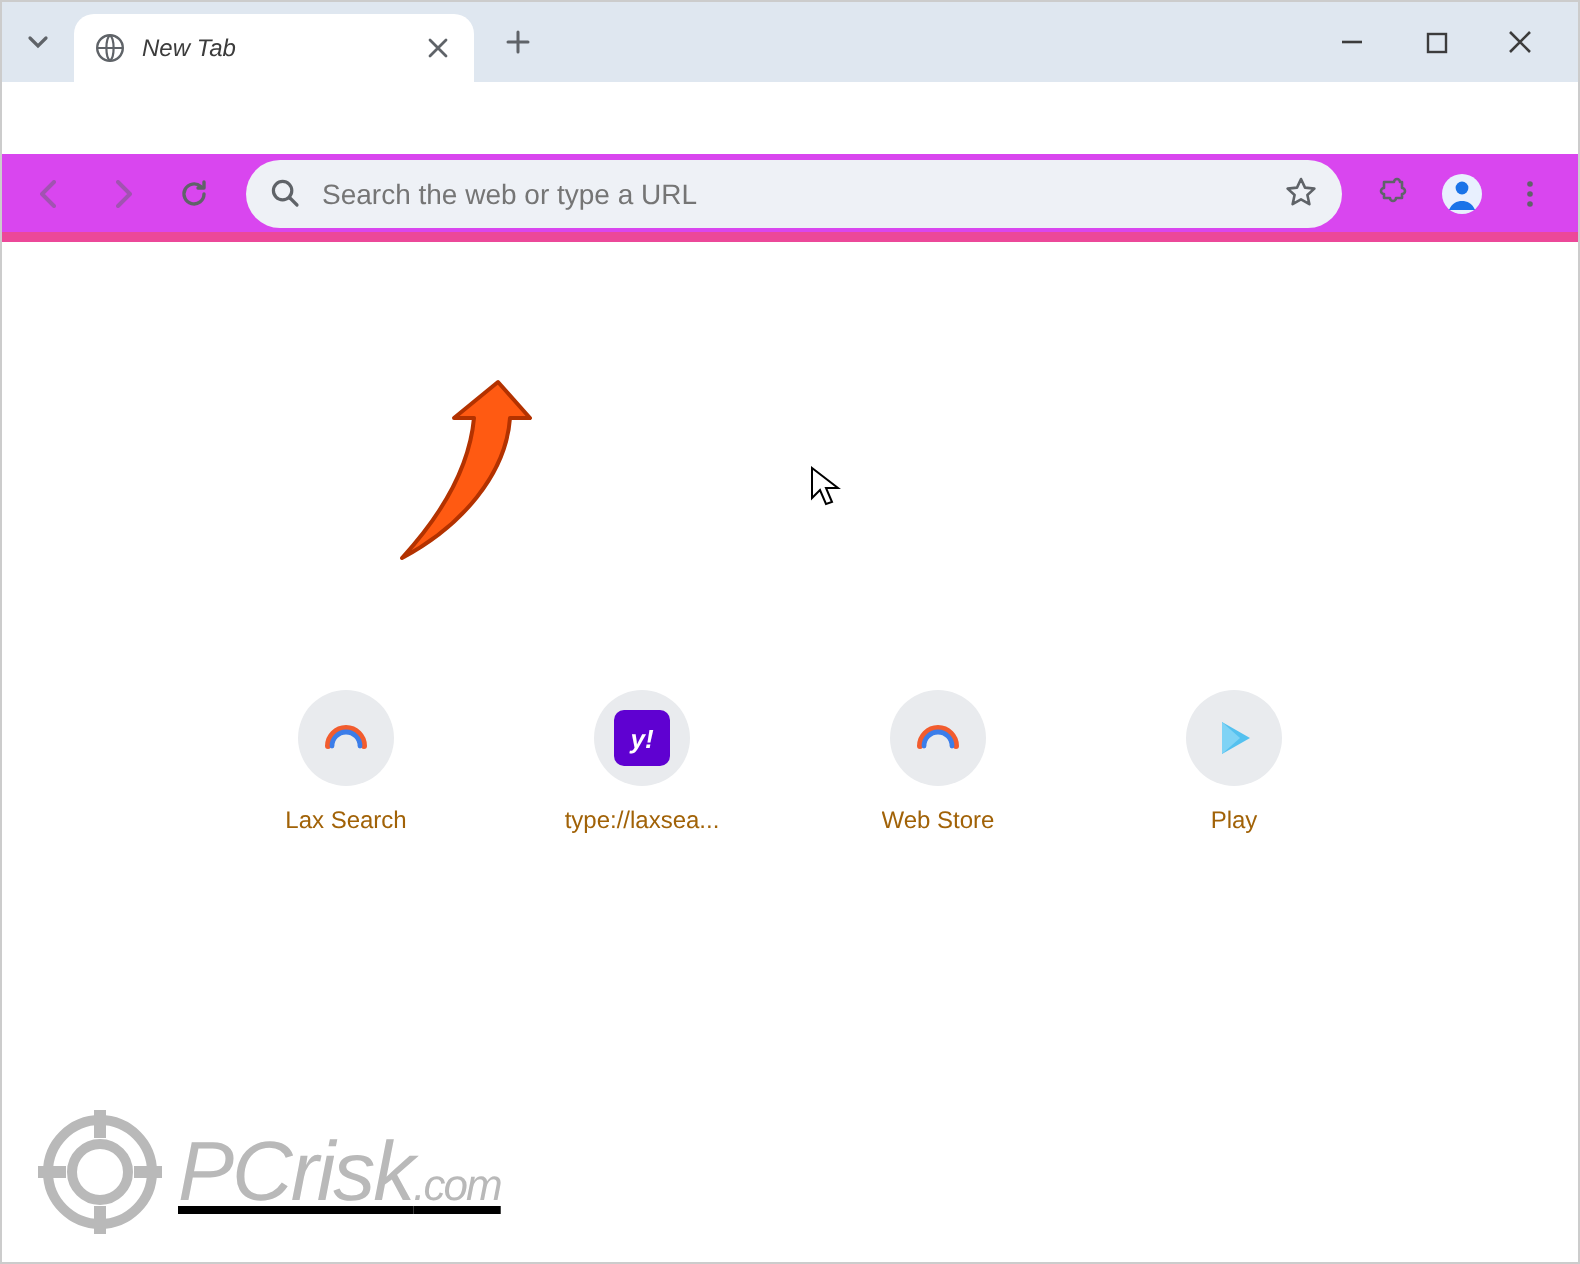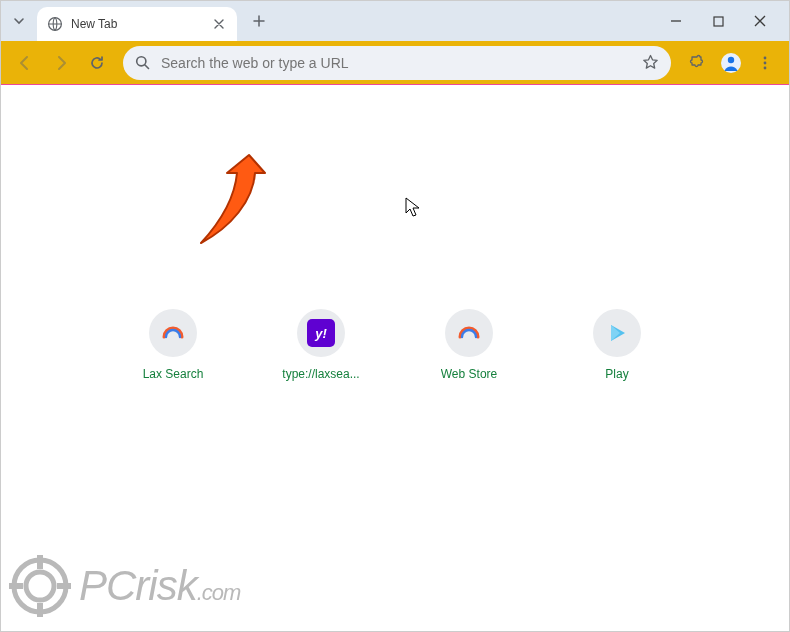--- a/index.html
+++ b/index.html
@@ -3,54 +3,54 @@
 <meta charset="utf-8">
 <style>
 * { margin: 0; padding: 0; box-sizing: border-box; font-family: 'Segoe UI', Arial, sans-serif; }
 html, body { width: 790px; height: 632px; overflow: hidden; background: #fff; position: relative; }
 
 .window { width: 100%; height: 100%; background: #fff; border: 1px solid #ccc; display: flex; flex-direction: column; }
 
 
 .tab-bar { height: 40px; background: #dfe7f0; display: flex; align-items: center; padding: 0 4px; }
 .tab-menu-btn { width: 28px; height: 28px; display: flex; align-items: center; justify-content: center; border-radius: 50%; margin-right: 4px; cursor: pointer; }
-.tab { background: #fff; height: 34px; min-width: 200px; border-top-left-radius: 10px; border-top-right-radius: 10px; display: flex; align-items: center; padding: 0 10px; margin-top: 6px; gap: 8px; cursor: pointer; }
+.tab { background: #fff; height: 34px; min-width: 200px; border-top-left-radius: 10px; border-top-right-radius: 10px; display: flex; align-items: center; padding: 0 10px; margin-top: 6px; gap: 8px; cursor: pointer; font-style: italic; }
 .tab .favicon { width: 16px; height: 16px; display: flex; align-items: center; justify-content: center; }
 .tab .title { font-size: 12px; color: #3c3c3c; flex: 1; }
 .tab .close { width: 16px; height: 16px; display: flex; align-items: center; justify-content: center; border-radius: 50%; cursor: pointer; }
 .new-tab-btn { width: 28px; height: 28px; display: flex; align-items: center; justify-content: center; border-radius: 50%; margin-left: 8px; cursor: pointer; }
 .win-controls { margin-left: auto; display: flex; gap: 8px; padding-right: 8px; }
 .win-btn { width: 34px; height: 28px; display: flex; align-items: center; justify-content: center; cursor: pointer; }
 
 
-.toolbar { height: 44px; background: #eab308; display: flex; align-items: center; padding: 0 8px; gap: 4px; border-bottom: 1px solid #ec4899; }
+.toolbar { height: 44px; background: #d946ef; display: flex; align-items: center; padding: 0 8px; gap: 4px; border-bottom: 5px solid #ec4899; margin-top: 36px; }
 .nav-btn { width: 32px; height: 32px; display: flex; align-items: center; justify-content: center; border-radius: 50%; cursor: pointer; }
 .nav-btn.disabled { opacity: .45; }
 .omnibox { flex: 1; height: 34px; background: #eef1f6; border-radius: 17px; display: flex; align-items: center; padding: 0 12px; margin: 0 6px; gap: 10px; }
 .omnibox .search-icon { width: 16px; height: 16px; color: #5f6368; display:flex; align-items:center; }
 .omnibox input { border: none; outline: none; background: transparent; flex: 1; font-size: 14px; color: #5f6368; }
 .omnibox .star { width: 18px; height: 18px; color: #5f6368; cursor: pointer; display:flex;align-items:center;justify-content:center; }
 .tool-btn { width: 32px; height: 32px; display: flex; align-items: center; justify-content: center; border-radius: 50%; cursor: pointer; }
 .avatar { width: 28px; height: 28px; display: flex; align-items: center; justify-content: center; }
 
 
 .content { flex: 1; background: #fff; position: relative; }
 .shortcuts { position: absolute; top: 224px; left: 0; right: 0; display: flex; justify-content: center; gap: 52px; }
 .shortcut { display: flex; flex-direction: column; align-items: center; width: 96px; cursor: pointer; }
 .sc-circle { width: 48px; height: 48px; border-radius: 50%; background: #e9ebee; display: flex; align-items: center; justify-content: center; margin-bottom: 10px; }
-.sc-label { font-size: 12px; color: #15803d; text-align: center; white-space: nowrap; overflow: hidden; text-overflow: ellipsis; max-width: 96px; }
+.sc-label { font-size: 12px; color: #a16207; text-align: center; white-space: nowrap; overflow: hidden; text-overflow: ellipsis; max-width: 96px; }
 
 
 .arrow-overlay { position: absolute; left: 178px; top: 60px; pointer-events: none; }
 
 
 .cursor-overlay { position: absolute; left: 404px; top: 112px; pointer-events: none; }
 
 
-.watermark { position: absolute; left: 8px; bottom: 14px; display: flex; align-items: center; gap: 8px; pointer-events: none; }
+.watermark { position: absolute; left: 18px; bottom: 14px; display: flex; align-items: center; gap: 8px; pointer-events: none; text-decoration: underline; }
 .wm-text { font-size: 42px; font-style: italic; color: #b9b9b9; font-weight: 500; letter-spacing: -1px; }
 .wm-text .com { font-size: 22px; }
 </style>
 </head>
 <body>
 
 <div class="window">
 
   <div class="tab-bar">
     <div class="tab-menu-btn">

